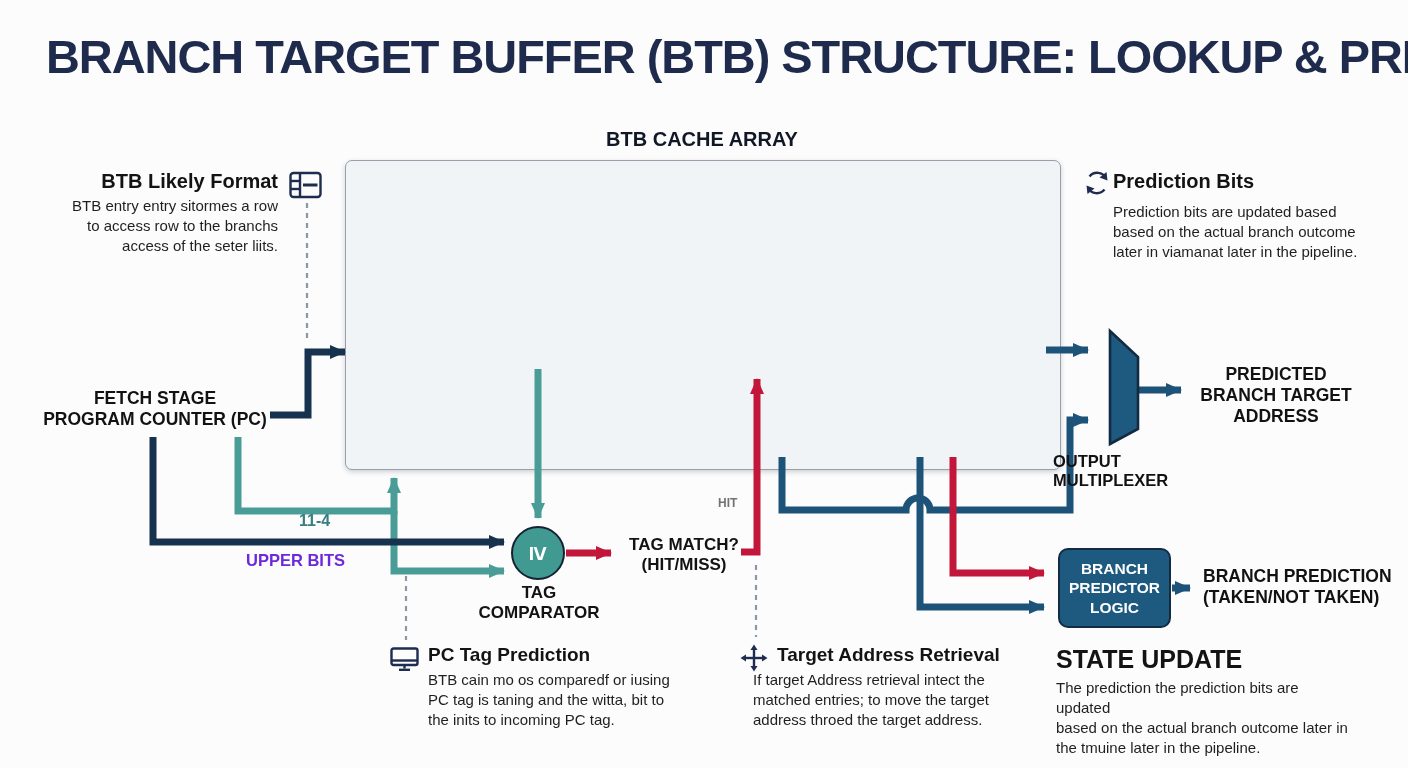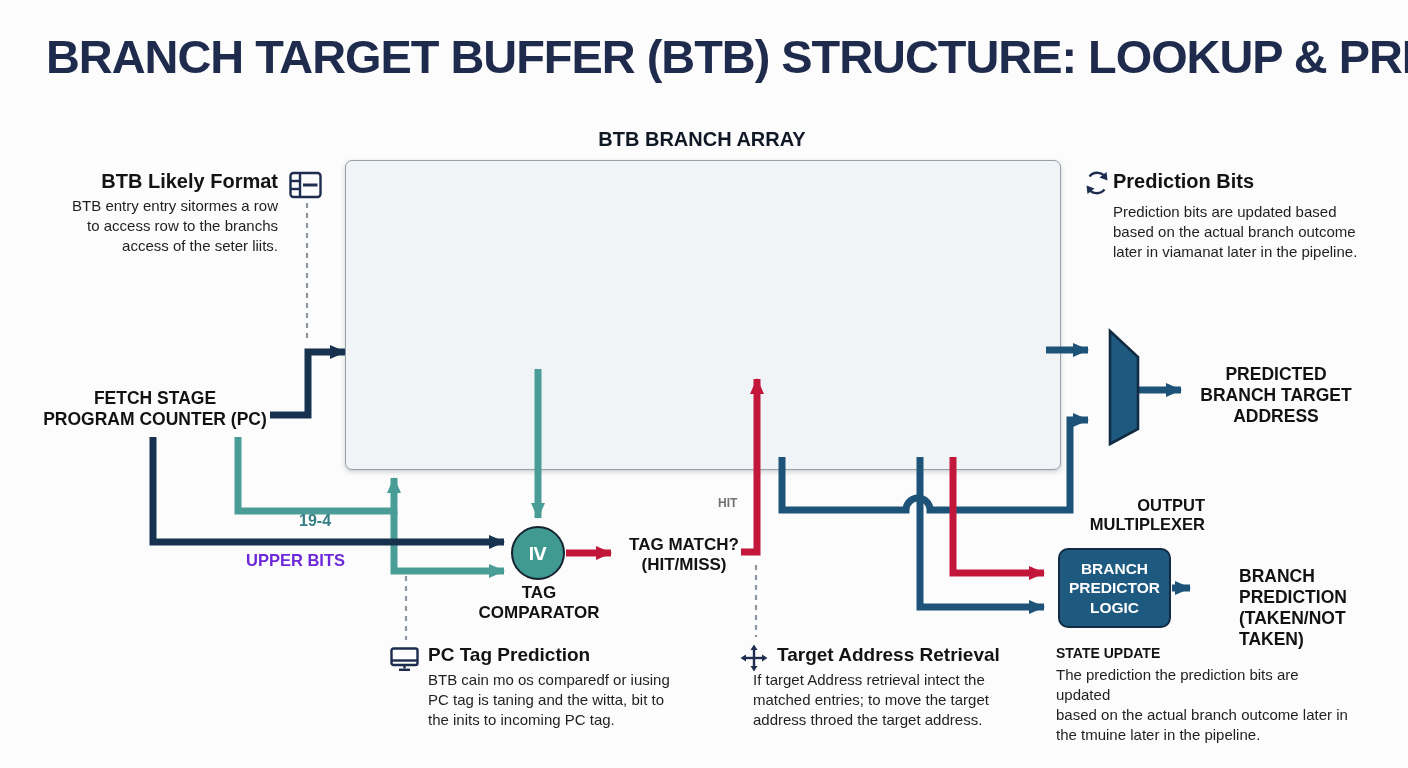--- a/index.html
+++ b/index.html
@@ -55,23 +55,23 @@
   svg.icon{stroke:#1d2c4f;fill:none;stroke-width:2.4;}
 
   
   .lbl{font-weight:bold;color:#121212;z-index:9;white-space:pre-line;}
   .fetch-pc{left:30px;top:388px;width:250px;text-align:center;font-size:17.5px;line-height:1.22;}
   .bits114{left:299px;top:512px;font-size:16px;color:#357f82;}
   .upperbits{left:246px;top:551px;font-size:16.5px;color:#6d28d9;}
   .cmp-lbl{left:469px;top:583px;width:140px;text-align:center;font-size:17px;line-height:1.15;}
   .tagmatch{left:620px;top:535px;width:128px;text-align:center;font-size:17px;line-height:1.2;}
   .hit{left:718px;top:496px;font-size:12px;color:#737373;}
-  .outmux{left:1053px;top:452px;width:152px;text-align:right;font-size:16.5px;line-height:1.18;margin-top:44px;}
+  .outmux{left:1053px;top:452px;width:152px;text-align:left;font-size:16.5px;line-height:1.18;}
   .predtgt{left:1186px;top:364px;width:180px;text-align:center;font-size:17.5px;line-height:1.2;}
-  .brpred{left:1203px;top:566px;font-size:17.5px;line-height:1.2;margin-left:36px;}
+  .brpred{left:1203px;top:566px;font-size:17.5px;line-height:1.2;}
   .bot-title{font-size:19px;font-weight:bold;color:#131313;}
 
   
   .comparator{left:511px;top:526px;width:54px;height:54px;border-radius:50%;
     background:#409a92;border:2.6px solid #14232f;z-index:8;display:flex;
     align-items:center;justify-content:center;box-sizing:border-box;}
   .comparator span{color:#fff;font-size:26px;font-weight:bold;transform:rotate(90deg);}
   .predictor{left:1058px;top:548px;width:113px;height:80px;background:#1e5a80;
     border:2.6px solid #132c44;border-radius:10px;z-index:8;display:flex;align-items:center;
     justify-content:center;text-align:center;color:#fff;font-size:15.5px;font-weight:bold;
@@ -79,21 +79,21 @@
 
   .wires{left:0;top:0;width:1408px;height:768px;z-index:5;pointer-events:none;}
 </style>
 </head>
 <body>
 
 <div class="stage">
 
   <div class="abs page-title">BRANCH TARGET BUFFER (BTB) STRUCTURE: LOOKUP &amp; PREDICTION</div>
 
-  <div class="abs array-title">BTB BRANCH ARRAY</div>
+  <div class="abs array-title">BTB CACHE ARRAY</div>
   <div class="abs array-wrap"></div>
 
   <div class="cell hdr c0">
     <div class="h-main">SET
 INDEX</div>
   </div>
   <div class="cell hdr c1">
     <div class="h-main">TAG</div>
     <div class="h-sub">(PC bits (31-12)</div>
     <span class="corner l">31</span>
@@ -218,21 +218,21 @@
 
   <div class="abs comparator">
     <span>≥</span>
   </div>
   <div class="abs predictor">BRANCH
 PREDICTOR
 LOGIC</div>
 
   <div class="abs lbl fetch-pc">FETCH STAGE
 PROGRAM COUNTER (PC)</div>
-  <div class="abs lbl bits114">19-4</div>
+  <div class="abs lbl bits114">11-4</div>
   <div class="abs lbl upperbits">UPPER BITS</div>
   <div class="abs lbl cmp-lbl">TAG
 COMPARATOR</div>
   <div class="abs lbl tagmatch">TAG MATCH?
 (HIT/MISS)</div>
   <div class="abs lbl hit">HIT</div>
   <div class="abs lbl outmux">OUTPUT
 MULTIPLEXER</div>
   <div class="abs lbl predtgt">PREDICTED
 BRANCH TARGET
@@ -289,19 +289,19 @@
     <polygon points="27.5,14 22,10.5 22,17.5" fill="#1d2c4f" stroke="none"></polygon>
   </svg>
   <div class="abs" style="left:777px;top:644px;width:240px;">
     <div class="ann-title" style="font-size:19px">Target Address Retrieval</div>
     <div class="ann-body" style="margin-top:4px;margin-left:-24px">If target Address retrieval intect the
 matched entries; to move the target
 address throed the target address.</div>
   </div>
 
   <div class="abs" style="left:1056px;top:645px;width:300px;">
-    <div class="bot-title" style="font-size:14px">STATE UPDATE</div>
+    <div class="bot-title" style="font-size:25px">STATE UPDATE</div>
     <div class="ann-body" style="margin-top:4px">The prediction the prediction bits are updated
 based on the actual branch outcome later in
 the tmuine later in the pipeline.</div>
   </div>
 
 </div>
 
 </body></html>

